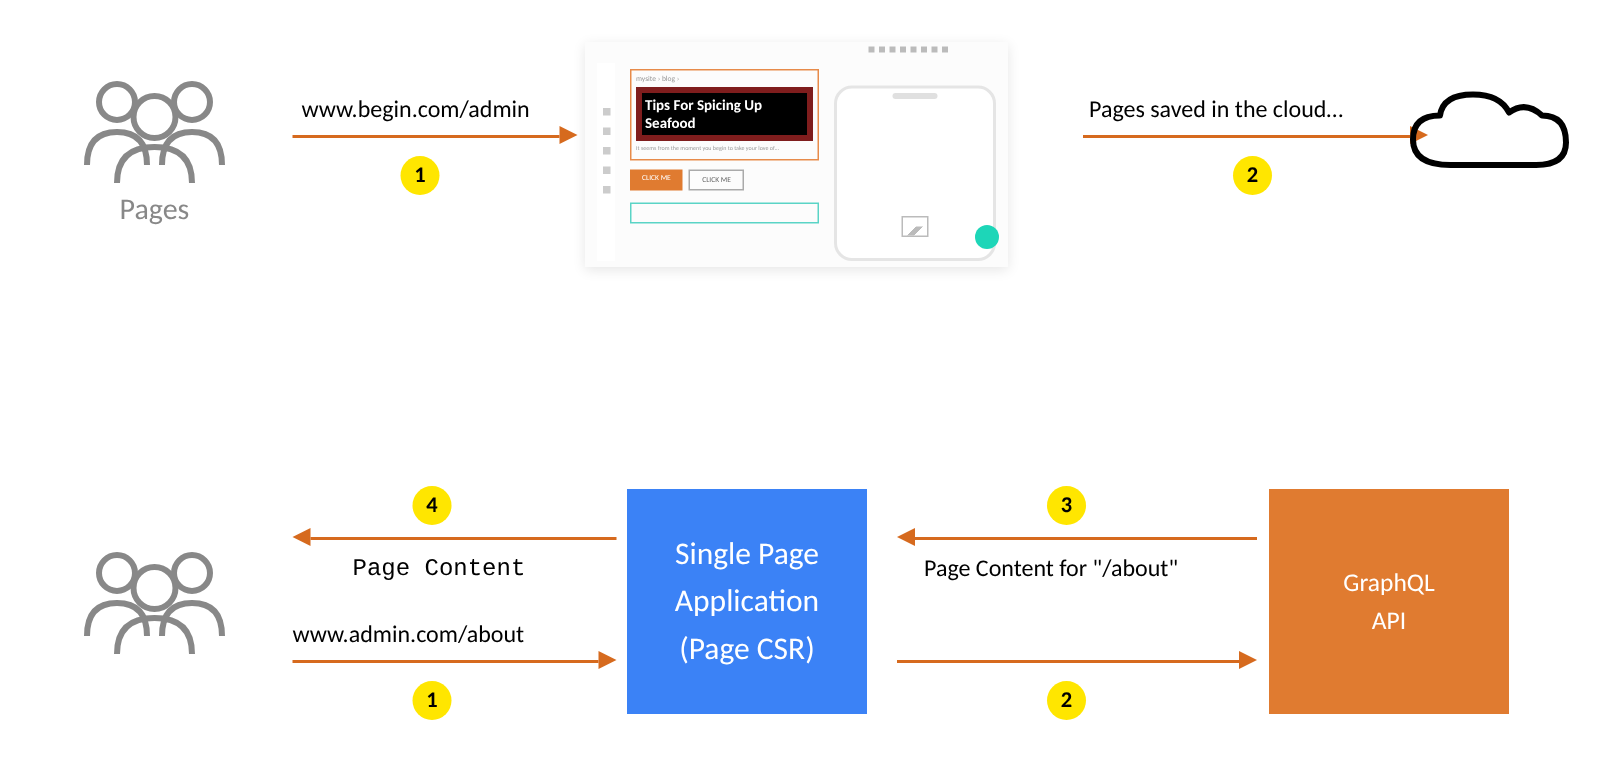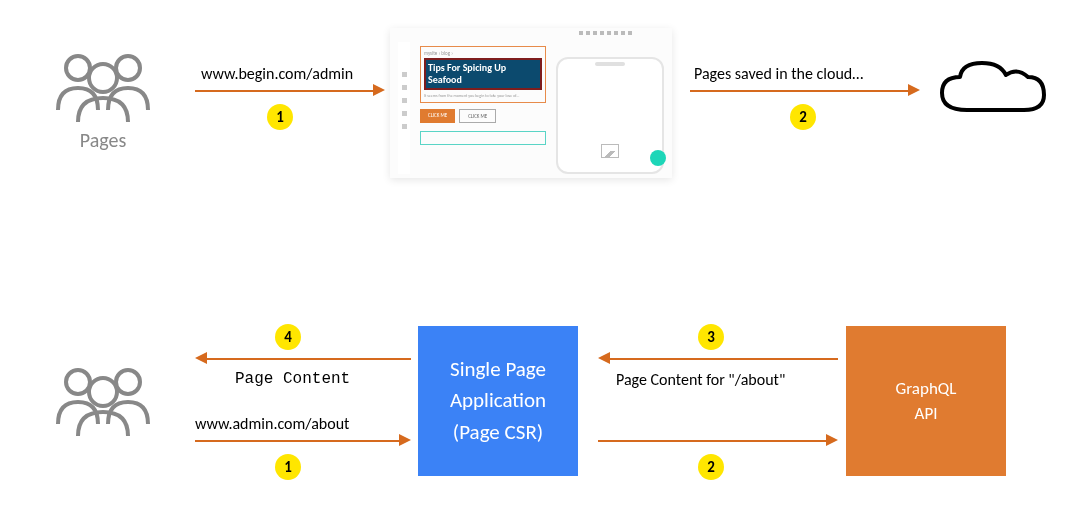--- a/index.html
+++ b/index.html
@@ -115,26 +115,26 @@
       align-items: center;
     }
     .mock-sidebar span { width: 5px; height: 5px; background: #ccc; display:block;}
     .mock-blog {
       border: 1px solid #e78b4a;
       padding: 3px;
       margin-top: 4px;
     }
     .mock-breadcrumb { font-size: 5px; color: #999; margin-bottom: 2px; }
     .mock-headline {
-      background: #0c4a6e;
+      background: #000000;
       color: #fff;
       font-size: 10px;
       font-weight: bold;
       padding: 2px;
-      border: 2px solid #7f1d1d;
+      border: 4px solid #7f1d1d;
       line-height: 1.2;
     }
     .mock-para { font-size: 4px; color: #999; margin-top: 4px; line-height: 1.2; }
     .mock-buttons { display: flex; gap: 4px; margin-top: 6px; }
     .mock-btn1 { background: #e07b30; color: #fff; font-size: 5px; padding: 3px 8px; }
     .mock-btn2 { border: 1px solid #aaa; color: #666; font-size: 5px; padding: 3px 8px; }
     .mock-divider { border: 1px solid #5ad4c6; height: 14px; margin-top: 8px; }
     .mock-right {
       width: 108px;
       background: #fff;
@@ -230,21 +230,21 @@
       </div>
       <div class="mock-divider"></div>
     </div>
     <div class="mock-right">
       <div class="mock-img-ph"></div>
       <div class="fab-green"></div>
     </div>
   </div>
 </div>
 
-<div class="arrow-container" style="left:690px; top:70px; width:230px; height:60px;">
+<div class="arrow-container" style="left:722px; top:70px; width:230px; height:60px;">
   <div class="arrow-label" style="top:-6px; left:4px;">Pages saved in the cloud…</div>
   <div class="arrow-line" style="top:20px; left:0; width:218px;"></div>
   <div class="arrow-head right" style="top:14px; left:218px;"></div>
   <div class="step-badge" style="top:34px; left:100px;">2</div>
 </div>
 
 <div class="node" style="left:932px; top:55px;">
   <svg width="120" height="70" viewBox="0 0 120 70">
     <path d="M35 55 Q10 55 10 38 Q10 22 28 22 Q30 8 50 8 Q68 8 74 20 Q85 12 96 22 Q112 22 112 40 Q112 55 92 55 Z" fill="none" stroke="#000" stroke-width="4" stroke-linejoin="round"></path>
   </svg>

